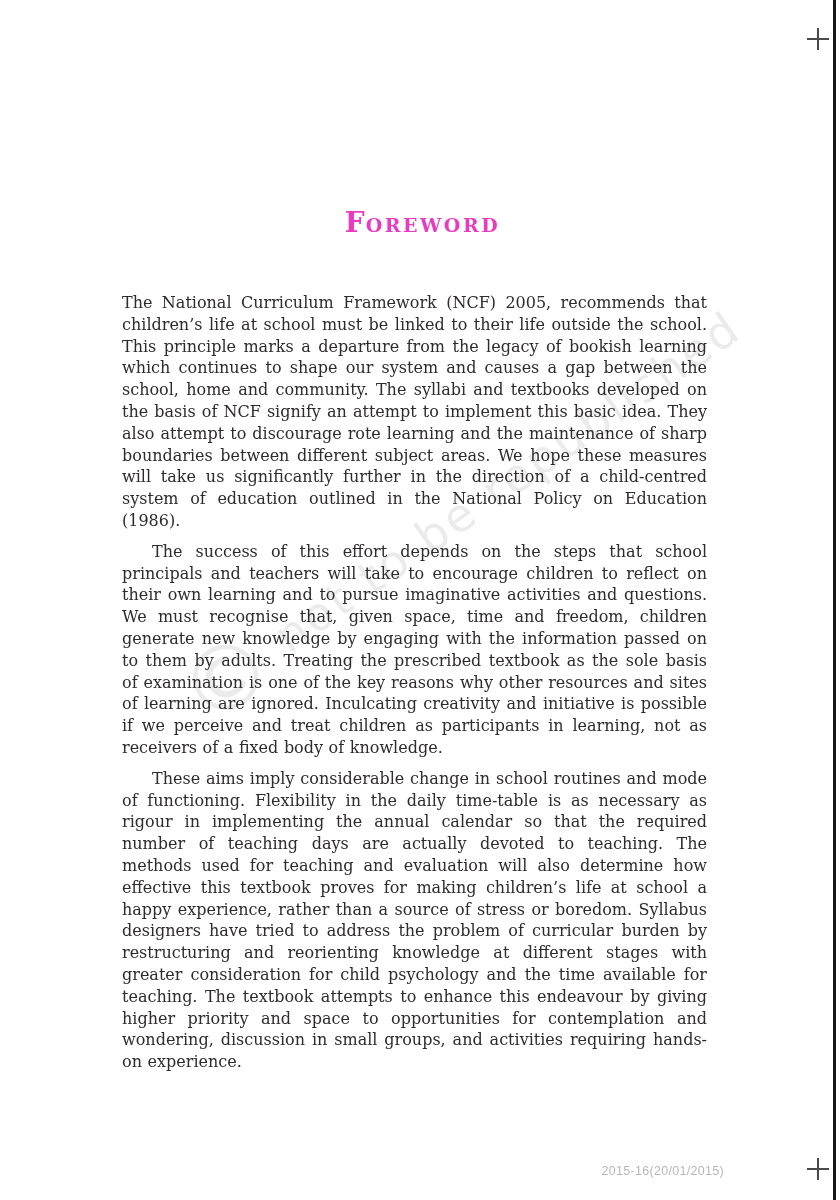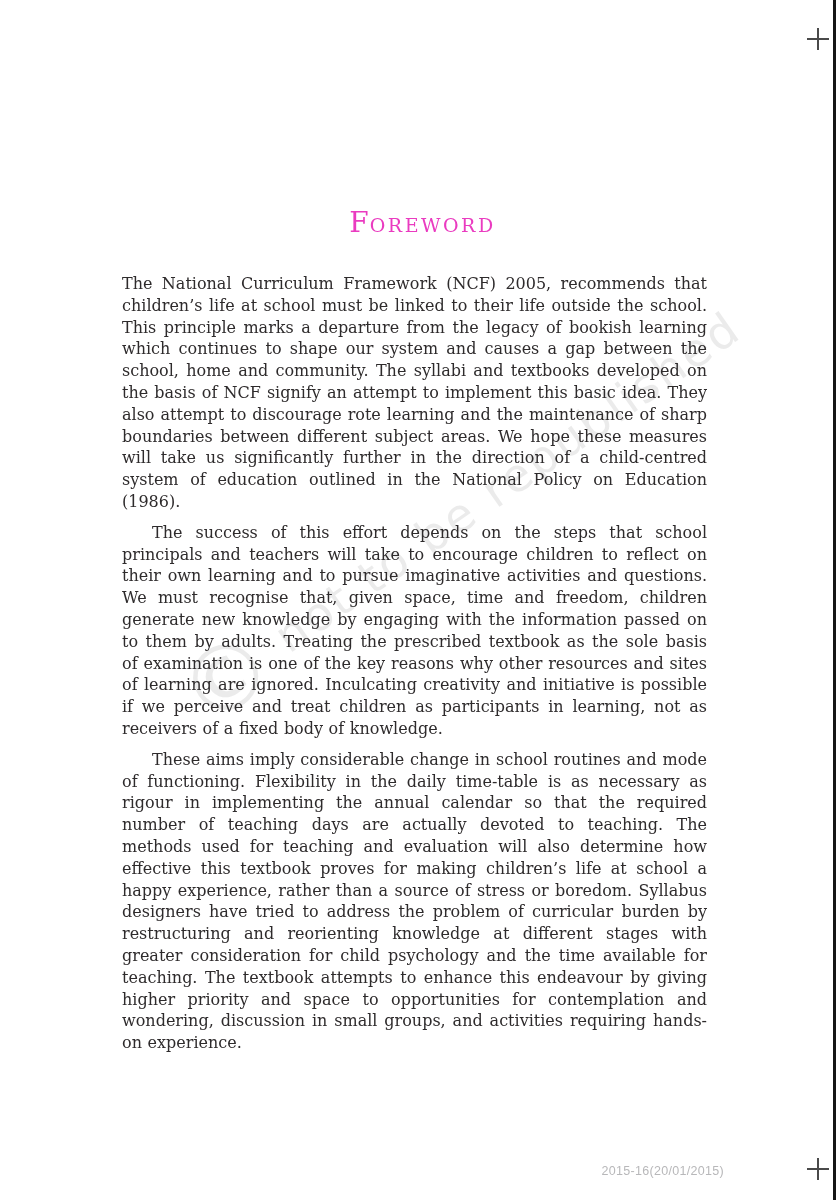--- a/index.html
+++ b/index.html
@@ -70,24 +70,24 @@
   .wm-text { font-size: 46px; white-space: nowrap; letter-spacing: 3px; }
 
   
   .content {
     position: absolute;
     left: 122px; top: 0;
     width: 601px;
     color: var(--text);
   }
   .title {
-    margin: 206px 0 34px 0;
+    margin: 206px 0 53px 0;
     text-align: center;
     color: var(--accent);
-    font-weight: normal;
+    font-weight: bold;
     font-size: 19px;
     letter-spacing: 2.5px;
   }
   .title-initial { font-size: 28px; letter-spacing: 1px; }
   .para {
     margin: 0 16px 9px 0;
     font-size: 16px;
     line-height: 21.8px;
     text-align: justify;
     text-indent: 30px;

